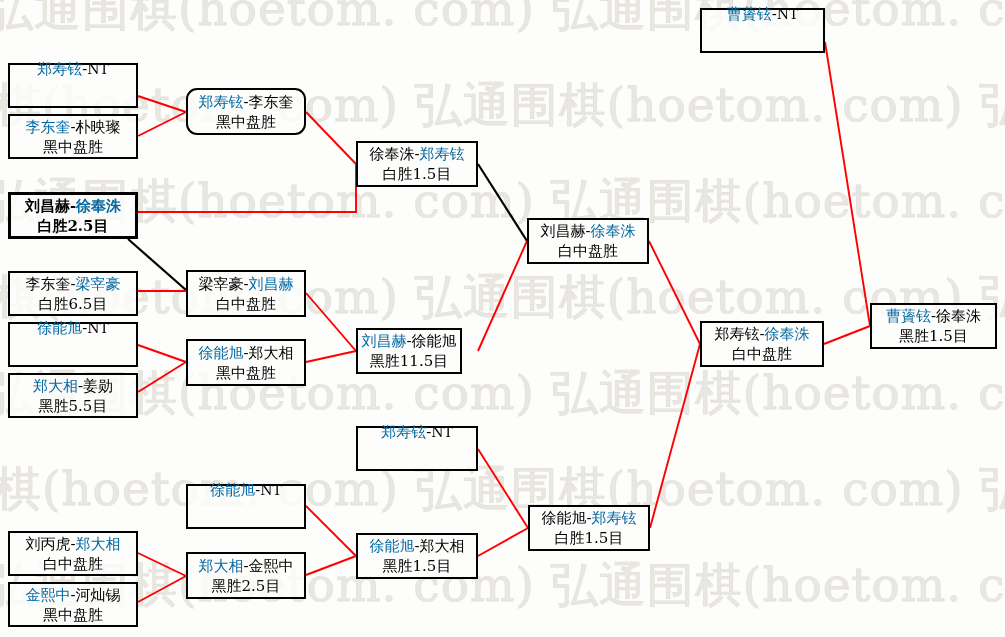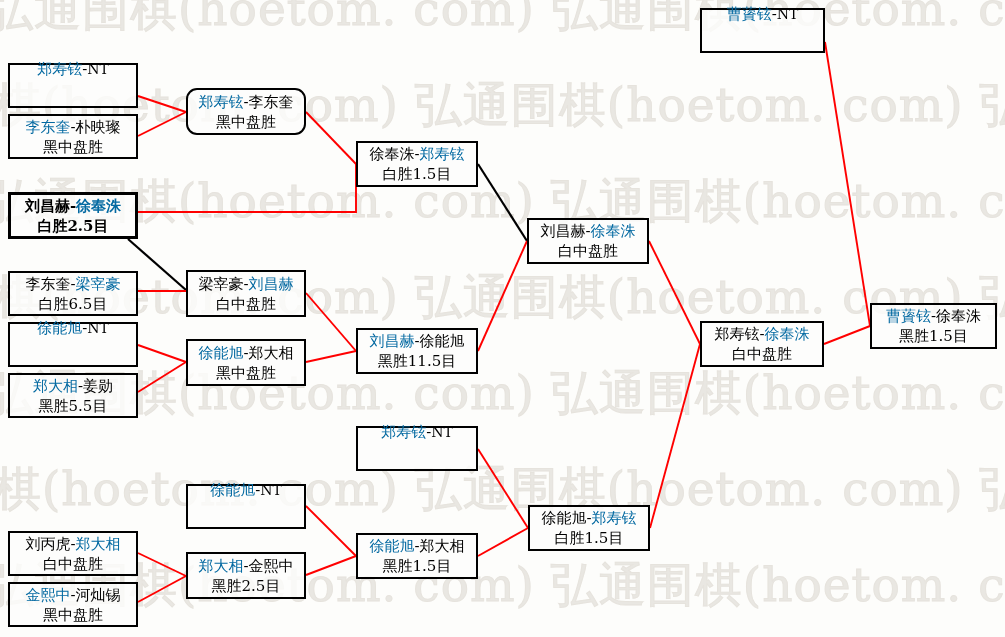--- a/index.html
+++ b/index.html
@@ -138,21 +138,21 @@
         <div class="ln top"><span class="red">徐能旭</span><span class="sep">-</span><span class="blk nt">NT</span></div>
       </div>
       <div class="node" style="left: 186px; top: 552px; width: 120px; height: 47px; text-align: center;">
         <div class="ln top"><span class="red">郑大相</span><span class="sep">-</span><span class="blk">金熙中</span></div>
         <div class="ln">黑胜2.5目</div>
       </div>
       <div class="node" style="left: 356px; top: 141px; width: 122px; height: 46px;">
         <div class="ln top"><span class="blk">徐奉洙</span><span class="sep">-</span><span class="red">郑寿铉</span></div>
         <div class="ln">白胜1.5目</div>
       </div>
-      <div class="node" style="left: 356px; top: 328px; width: 122px; height: 46px;">
+      <div class="node" style="left: 356px; top: 328px; width: 106px; height: 46px;">
         <div class="ln top"><span class="red">刘昌赫</span><span class="sep">-</span><span class="blk">徐能旭</span></div>
         <div class="ln">黑胜11.5目</div>
       </div>
       <div class="node seed" style="left: 356px; top: 426px; width: 122px; height: 45px;">
         <div class="ln top"><span class="red">郑寿铉</span><span class="sep">-</span><span class="blk nt">NT</span></div>
       </div>
       <div class="node" style="left: 356px; top: 533px; width: 122px; height: 46px;">
         <div class="ln top"><span class="red">徐能旭</span><span class="sep">-</span><span class="blk">郑大相</span></div>
         <div class="ln">黑胜1.5目</div>
       </div>

